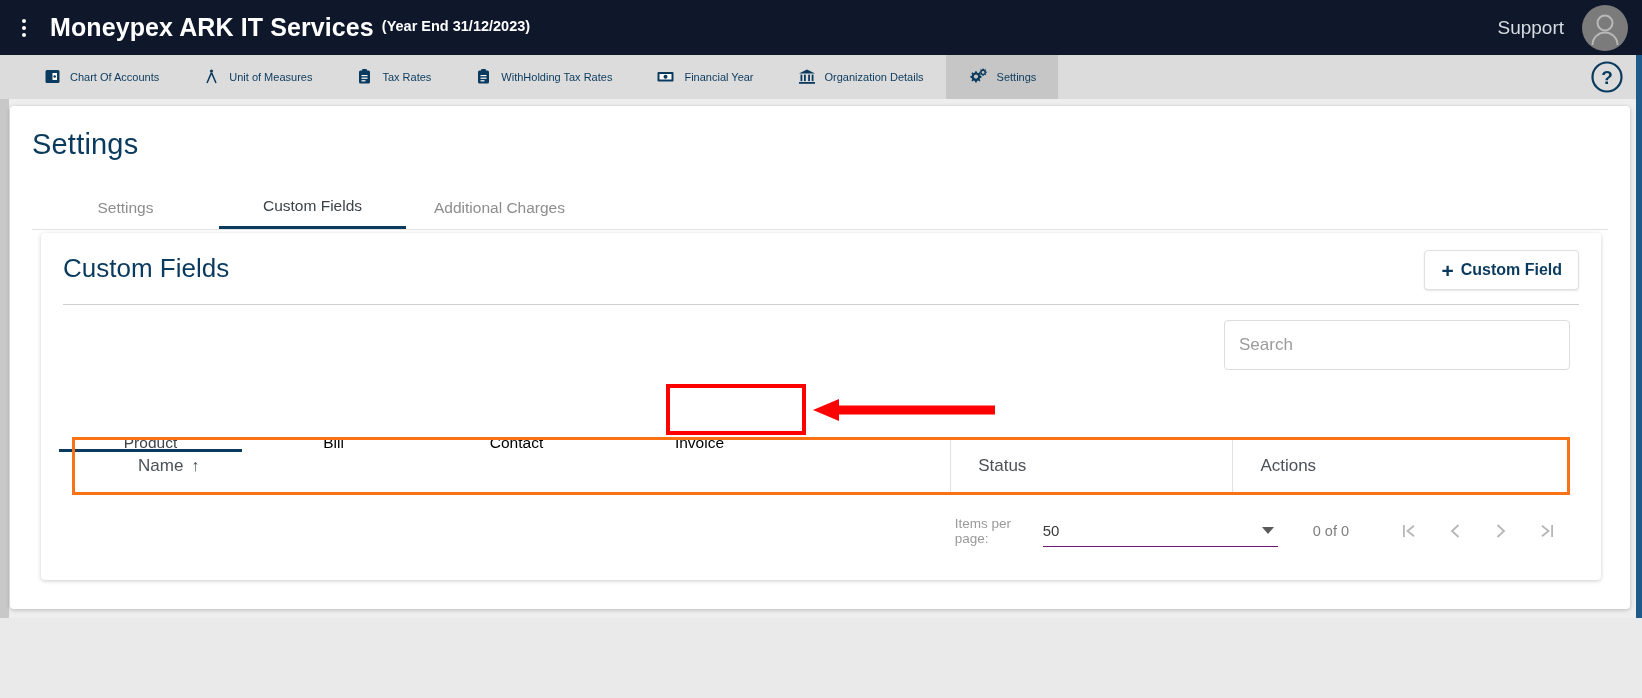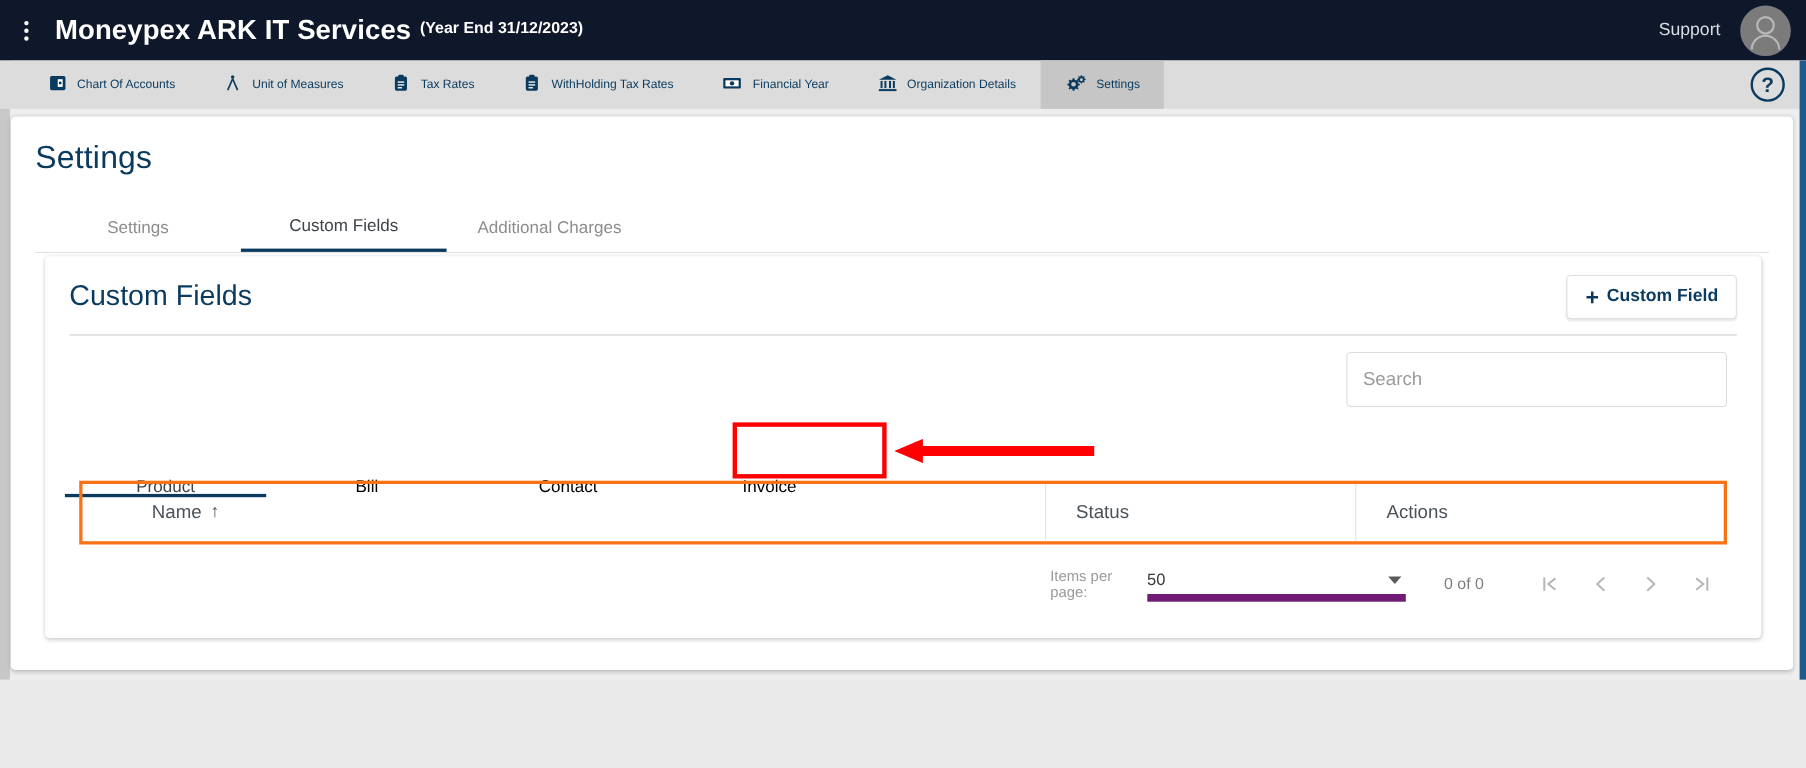--- a/index.html
+++ b/index.html
@@ -40,21 +40,21 @@
   .brand-year {
     color: #ffffff;
     font-size: 14.5px;
     font-weight: bold;
     margin-left: 8px;
     position: relative; top: -2px;
   }
   .topbar-right {
     margin-left: auto; display: flex; align-items: center; gap: 18px; margin-right: 14px;
   }
-  .support-link { color: #d8dee3; font-size: 16px; cursor: pointer; }
+  .support-link { color: #d8dee3; font-size: 19px; cursor: pointer; }
   .avatar {
     width: 46px; height: 46px; border-radius: 50%;
     background: #7b7b7b; display:flex; align-items:center; justify-content:center;
     cursor: pointer;
   }
 
   
   .navbar {
     position: absolute; left: 0; top: 55px;
     width: 1642px; height: 44px;
@@ -194,21 +194,21 @@
   .paginator {
     position: absolute; right: 31px; top: 270px;
     height: 56px; display: flex; align-items: center; gap: 0;
   }
   .ipp-label {
     font-size: 13.5px; color: #9a9a9a; line-height: 15px;
     width: 64px; text-align: left; margin-right: 24px;
   }
   .ipp-select {
     width: 235px; height: 32px;
-    border-bottom: 7px solid #701a75;
+    border-bottom: 1px solid #701a75;
     display: flex; align-items: center; justify-content: space-between;
     font-size: 15px; color: #3b3b3b; cursor: pointer;
     padding-right: 4px;
   }
   .caret { width: 0; height: 0; border-left: 6px solid transparent; border-right: 6px solid transparent; border-top: 7px solid #5a5a5a; }
   .range-label { font-size: 14.5px; color: #7e7e7e; margin-left: 35px; margin-right: 37px; }
   .pg-btn {
     width: 46px; height: 40px; display: flex; align-items: center; justify-content: center;
     color: #b6b6b6; cursor: pointer;
   }

